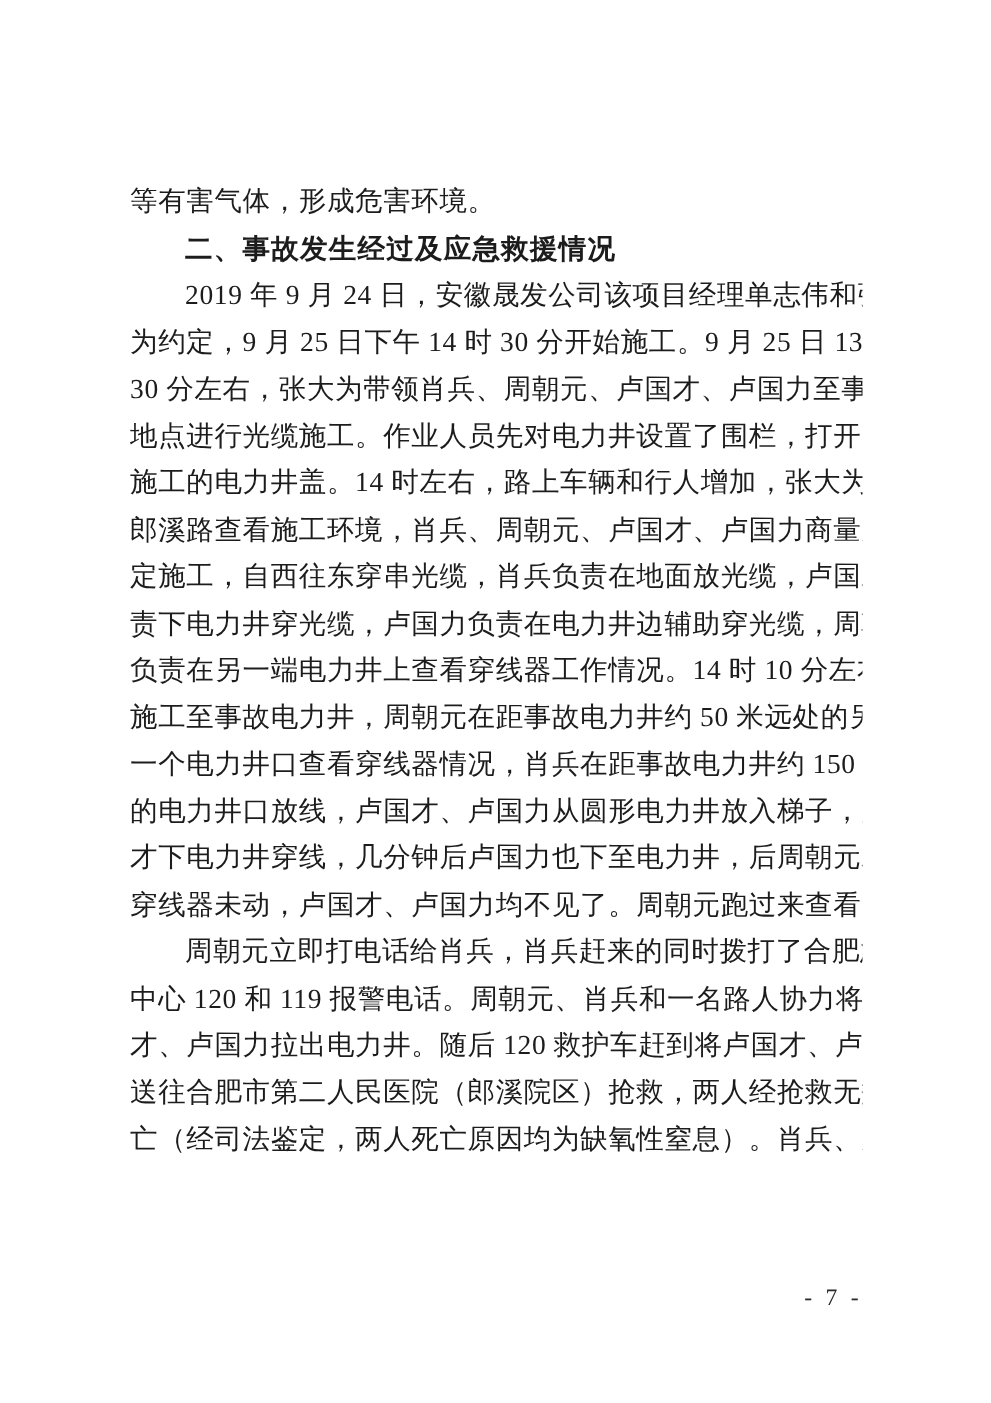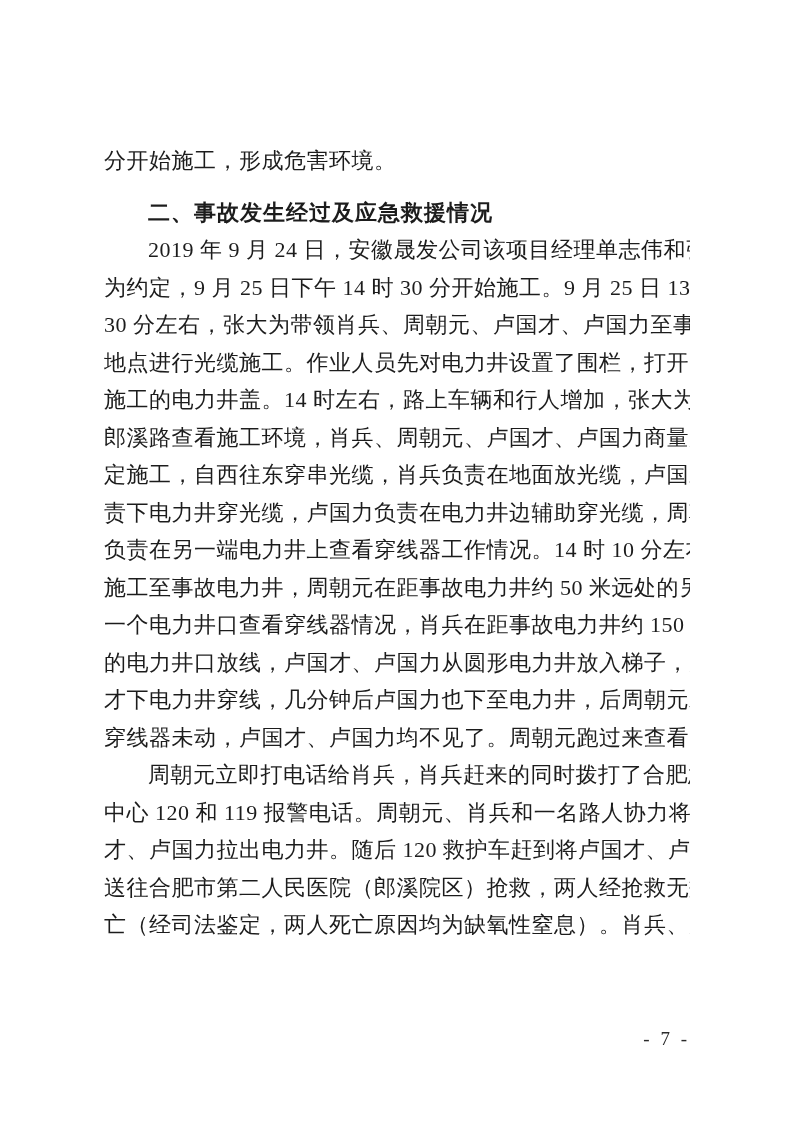--- a/index.html
+++ b/index.html
@@ -36,38 +36,37 @@
   }
   .line.indent {
     text-indent: 44px;
   }
   .line.heading {
     font-family: "Liberation Sans", "DejaVu Sans", sans-serif;
     font-weight: bold;
     text-align: left;
     text-align-last: left;
     letter-spacing: 1px;
-    margin-top: 14px;
   }
   .page-number {
     position: absolute;
     top: 1028px;
     right: 103px;
     font-size: 19px;
     font-family: "Liberation Serif", "DejaVu Serif", serif;
     color: #2a2a2a;
     letter-spacing: 3px;
   }
 </style>
 </head>
 <body>
 
 <div class="page">
   <div class="content">
-    <div class="line para-end">分开始施工，形成危害环境。</div>
+    <div class="line para-end">等有害气体，形成危害环境。</div>
     <div class="line heading indent">二、事故发生经过及应急救援情况</div>
     <div class="line indent">2019 年 9 月 24 日，安徽晟发公司该项目经理单志伟和张大</div>
     <div class="line">为约定，9 月 25 日下午 14 时 30 分开始施工。9 月 25 日 13 时</div>
     <div class="line">30 分左右，张大为带领肖兵、周朝元、卢国才、卢国力至事故</div>
     <div class="line">地点进行光缆施工。作业人员先对电力井设置了围栏，打开需要</div>
     <div class="line">施工的电力井盖。14 时左右，路上车辆和行人增加，张大为到</div>
     <div class="line">郎溪路查看施工环境，肖兵、周朝元、卢国才、卢国力商量后决</div>
     <div class="line">定施工，自西往东穿串光缆，肖兵负责在地面放光缆，卢国才负</div>
     <div class="line">责下电力井穿光缆，卢国力负责在电力井边辅助穿光缆，周朝元</div>
     <div class="line">负责在另一端电力井上查看穿线器工作情况。14 时 10 分左右，</div>

